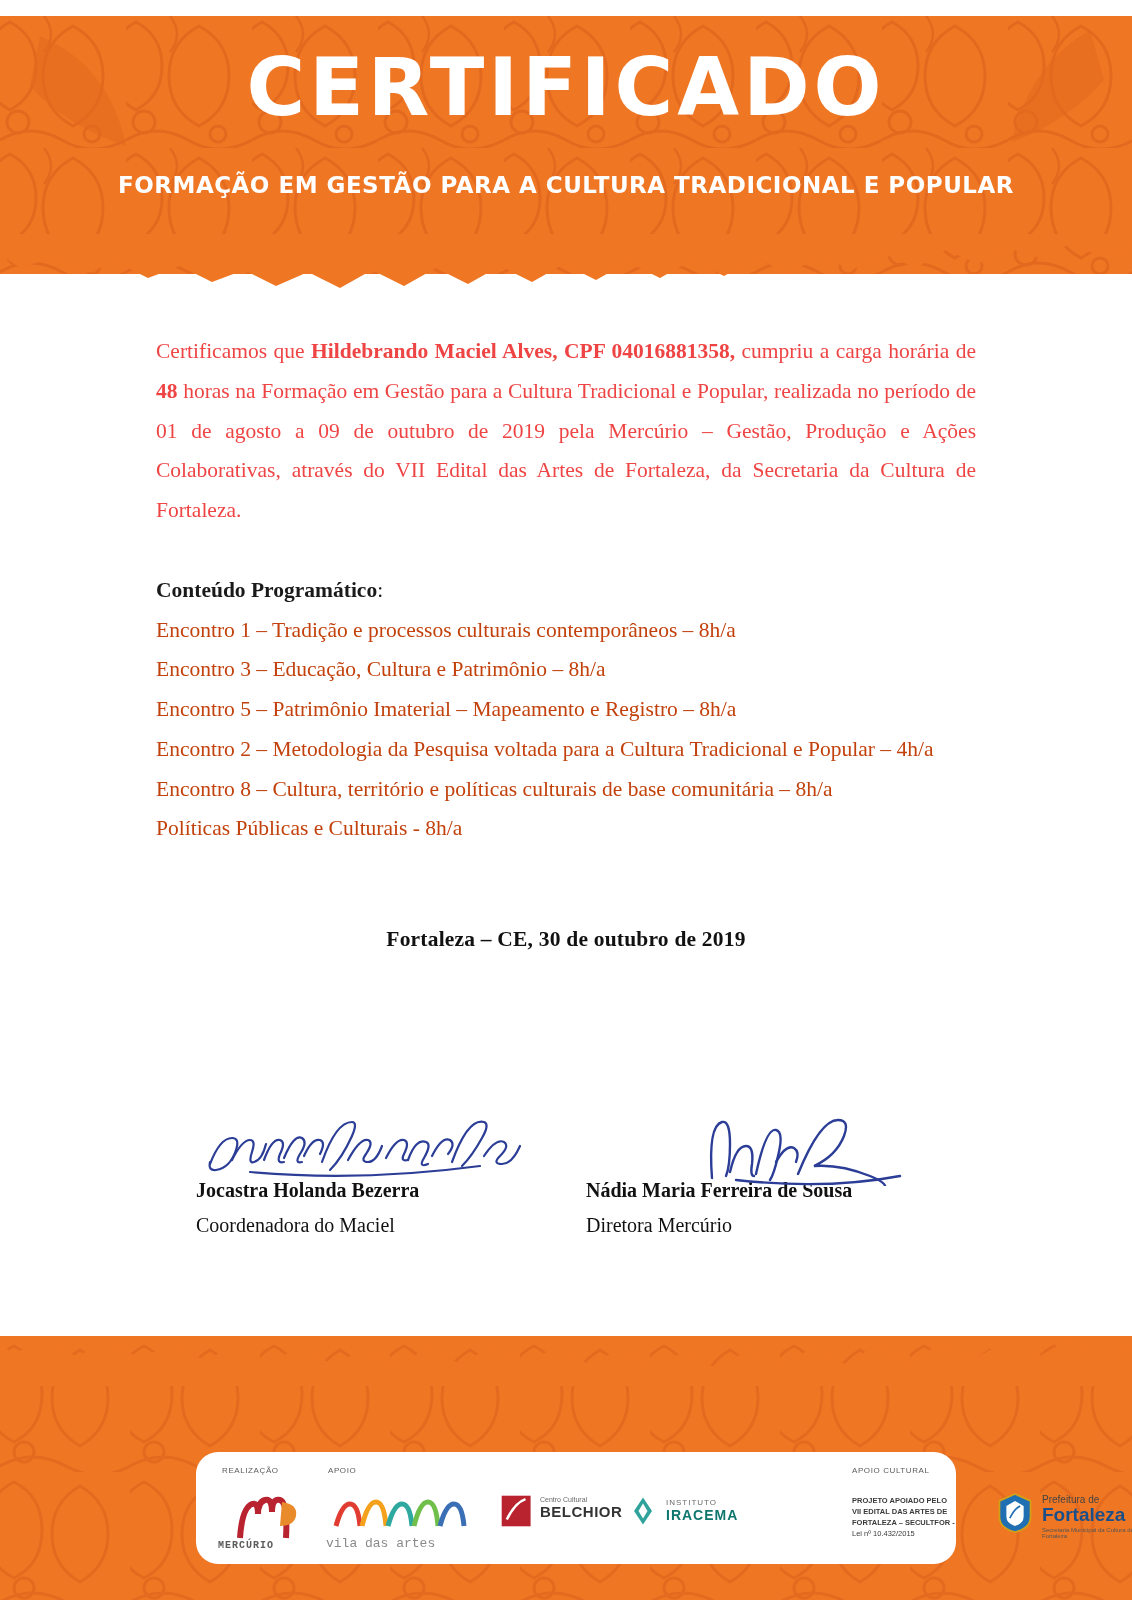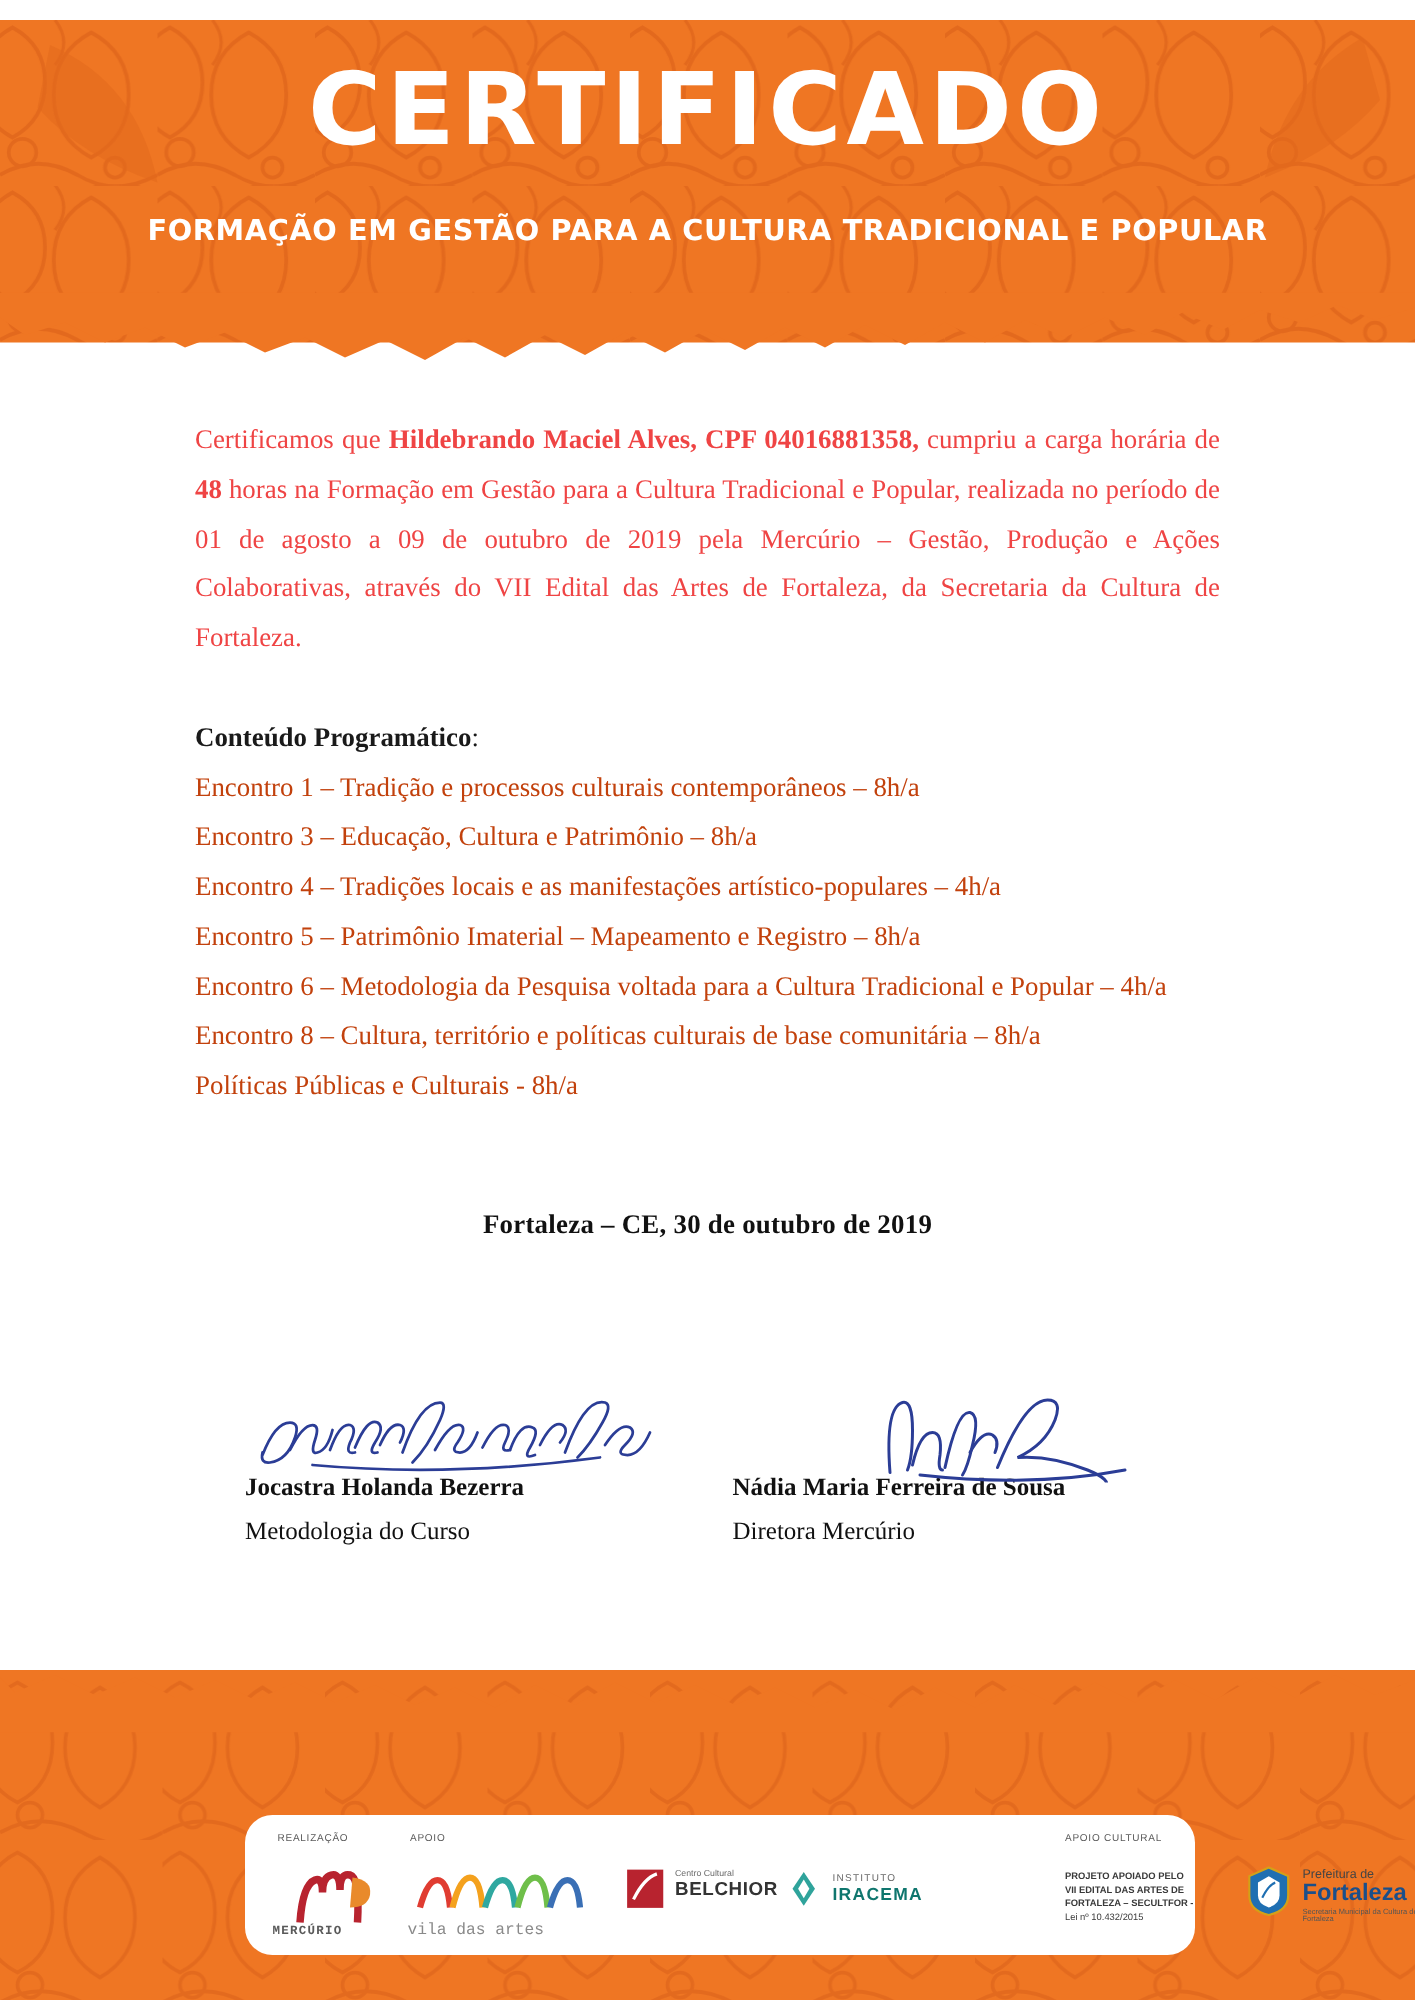--- a/index.html
+++ b/index.html
@@ -245,23 +245,22 @@
     <p class="para">
       <span>Certificamos que </span><b>Hildebrando Maciel Alves, CPF 04016881358,</b><span> cumpriu a carga horária de </span><b>48</b><span> horas na Formação em Gestão para a Cultura Tradicional e Popular, realizada no período de 01 de agosto a 09 de outubro de 2019 pela Mercúrio – Gestão, Produção e Ações Colaborativas, através do VII Edital das Artes de Fortaleza, da Secretaria da Cultura de Fortaleza.</span>
     </p>
 
     <div class="section-title">
       <b>Conteúdo Programático</b><span>:</span>
     </div>
 
     <p class="topic">Encontro 1 – Tradição e processos culturais contemporâneos – 8h/a</p>
     <p class="topic">Encontro 3 – Educação, Cultura e Patrimônio – 8h/a</p>
-    <p class="topic">Encontro 4 – Tradições locais e as manifestações artístico-populares – 4h/a</p>
     <p class="topic">Encontro 5 – Patrimônio Imaterial – Mapeamento e Registro – 8h/a</p>
-    <p class="topic">Encontro 6 – Metodologia da Pesquisa voltada para a Cultura Tradicional e Popular – 4h/a</p>
+    <p class="topic">Encontro 2 – Metodologia da Pesquisa voltada para a Cultura Tradicional e Popular – 4h/a</p>
     <p class="topic">Encontro 8 – Cultura, território e políticas culturais de base comunitária – 8h/a</p>
     <p class="topic">Políticas Públicas e Culturais - 8h/a</p>
 
     <div class="place-date">Fortaleza – CE, 30 de outubro de 2019</div>
   </div>
 
   <div class="signatures">
 
     <div class="sig-block sig-left">
       <div class="sig-mark">
@@ -277,21 +276,21 @@
             <path d="M190 42 q10 -20 18 -18 q6 2 0 14 q-4 8 4 6"></path>
             <path d="M212 44 q8 -22 18 -18 q6 2 -2 16 q-6 10 4 6"></path>
             <path d="M236 40 q10 -20 18 -16 q6 4 -2 14"></path>
             <path d="M256 46 q16 -44 32 -40 q6 2 -2 16 q-10 18 -20 28"></path>
             <path d="M288 40 q12 -18 20 -14 q6 4 -4 14 q-8 8 2 8 q10 0 18 -18"></path>
             <path d="M54 56 q110 10 230 -6"></path>
           </g>
         </svg>
       </div>
       <div class="sig-name">Jocastra Holanda Bezerra</div>
-      <div class="sig-role">Metodologia do Curso</div>
+      <div class="sig-role">Coordenadora do Maciel</div>
     </div>
 
     <div class="sig-block sig-right">
       <div class="sig-mark">
         <svg viewBox="0 0 380 70" width="380" height="70">
           <g fill="none" stroke="#2b3d96" stroke-width="2.4" stroke-linecap="round">
             <path d="M126 62 q-4 -52 10 -56 q8 -2 8 22 q0 22 -4 32"></path>
             <path d="M144 56 q6 -26 16 -26 q8 0 6 18 q-2 12 2 12"></path>
             <path d="M170 58 q10 -46 20 -44 q8 2 2 26 q-4 18 -8 24"></path>
             <path d="M190 46 q10 -18 18 -14 q6 4 2 14"></path>

